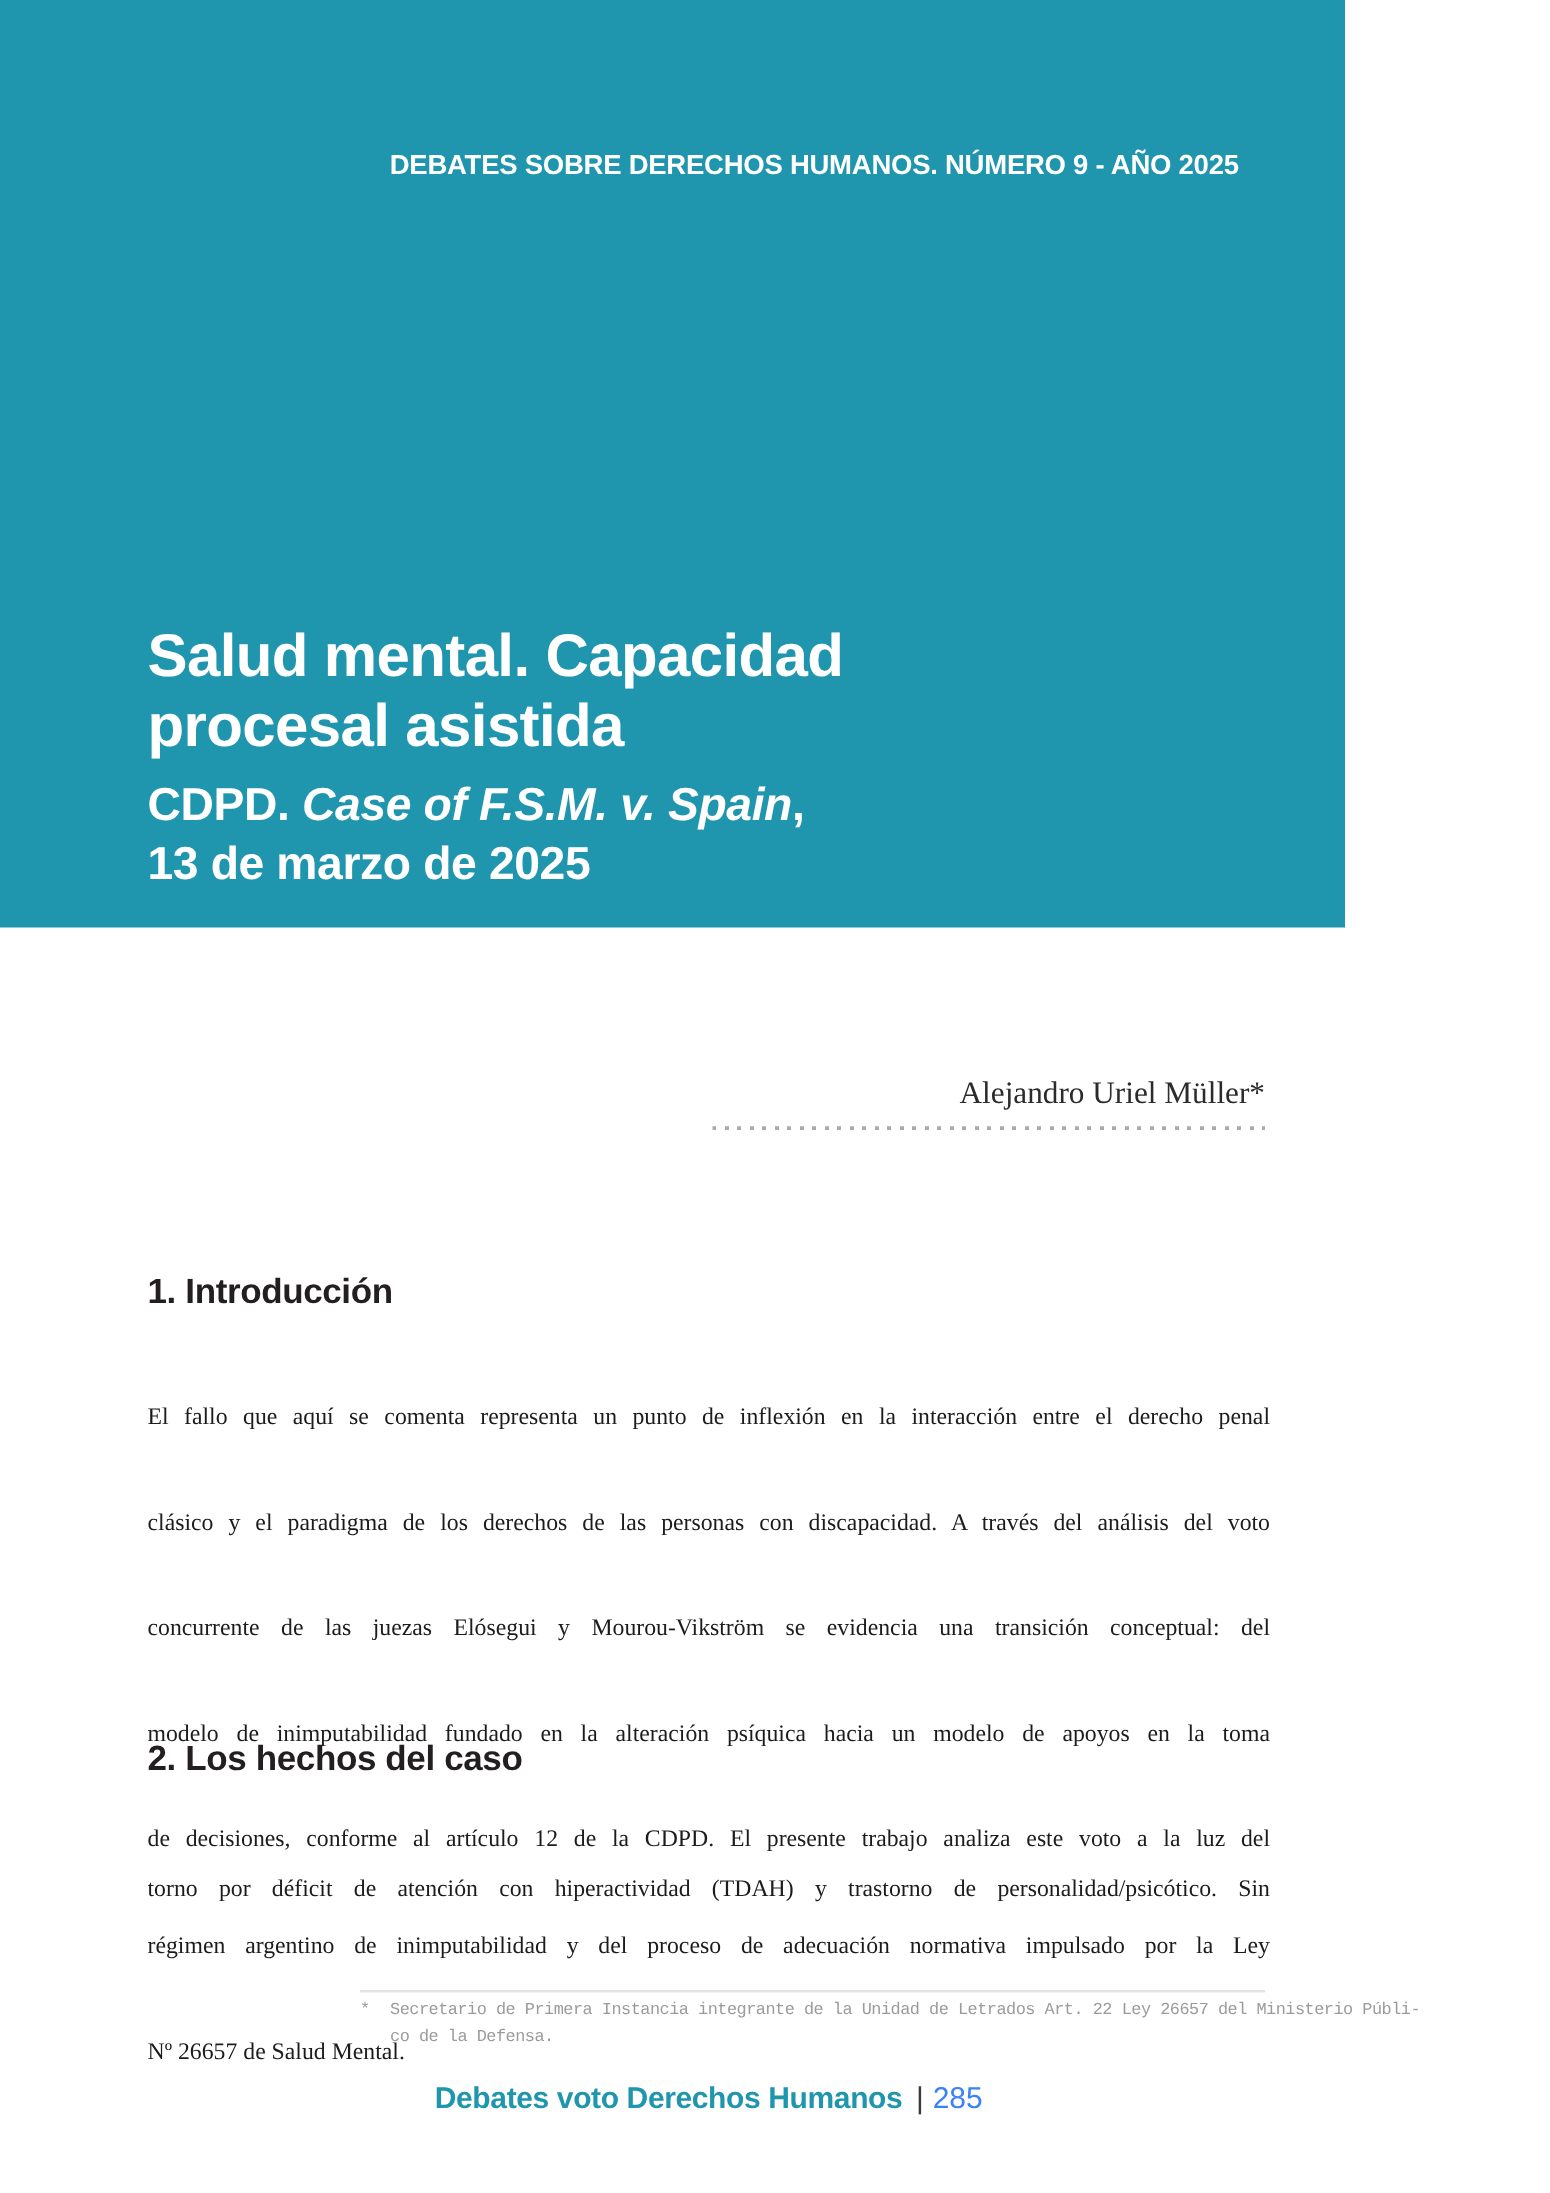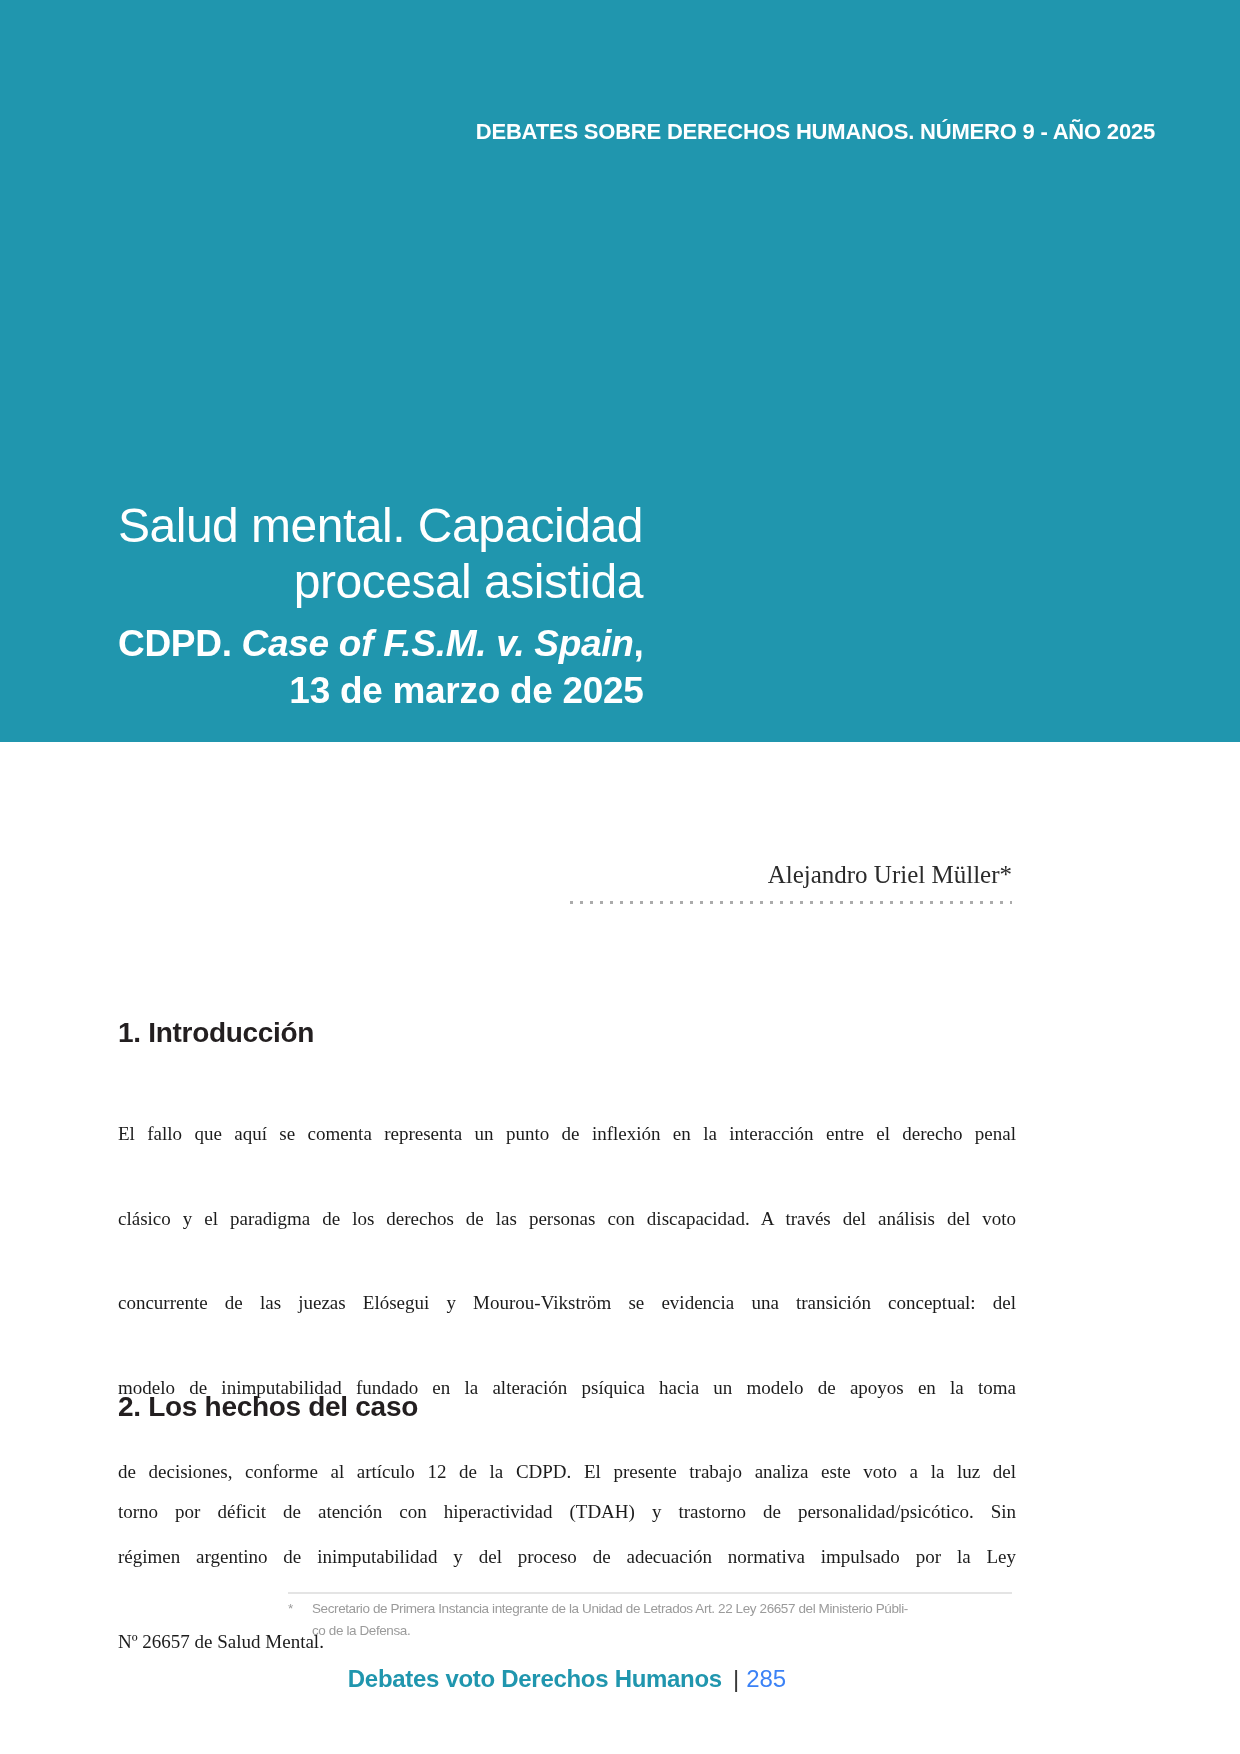--- a/index.html
+++ b/index.html
@@ -1,32 +1,31 @@
 <!DOCTYPE html>
 <html lang="es" style="--teal: #2096ae; --ink: #231f20; --dots: #ababab; --rule: #e4e4e4; --footnote_gray: #9b9b9b;"><head>
 <meta charset="utf-8">
 <style>
   html,body { margin:0; padding:0; background:#ffffff; }
   .page {
     position:relative; width:1240px; height:1754px; background:#ffffff;
     overflow:hidden; font-family:"Liberation Sans", sans-serif;
   }
   .hero {
-    position:absolute; left:0; top:0; width:1240px; height:742px;
+    position:absolute; left:0; top:0; width:1076px; height:742px;
     background:var(--teal, #2096ae);
-    text-align:right;
   }
   .kicker {
     position:absolute; top:118px; right:85px; color:#ffffff;
     font-weight:bold; font-size:22px; line-height:28px; letter-spacing:-0.2px;
     white-space:nowrap;
   }
   .title {
     position:absolute; left:118px; top:498px; color:#ffffff;
-    font-weight:normal; font-size:48px; line-height:56px; letter-spacing:-0.5px;
+    font-weight:bold; font-size:48px; line-height:56px; letter-spacing:-0.5px;
   }
   .subtitle {
     position:absolute; left:118px; top:620px; color:#ffffff;
     font-weight:bold; font-size:37px; line-height:47px; letter-spacing:-0.3px;
   }
   .subtitle .it { font-style:italic; }
   .author {
     position:absolute; top:858px; right:228px;
     font-family:"Liberation Serif", serif; 
     font-size:25px; line-height:34px; color:#2b2b2b; white-space:nowrap;
@@ -53,21 +52,21 @@
     text-align:justify; text-align-last:justify;margin-top:48px;
   }
   .bline.last { text-align-last:left; }
   .fnrule {
     position:absolute; left:288px; top:1592px; width:724px; height:2px;
     background:var(--rule,#e4e4e4);
   }
   .footnote {
     position:absolute; left:288px; top:1598px; width:730px;
     color:var(--footnote_gray,#9b9b9b); font-size:13.5px; letter-spacing:-0.4px;
-    line-height:22px; white-space:nowrap;
+    line-height:22px; white-space:nowrap;font-family:Liberation Mono, monospace;
   }
   .fn-mark { display:inline-block; width:24px; letter-spacing:0; }
   .fn-cont { padding-left:24px; }
   .footer {
     position:absolute; left:118px; top:1662px; width:898px;
     text-align:center; font-size:24px; line-height:34px; white-space:nowrap;
   }
   .footer .brand { color:var(--teal,#2096ae); font-weight:bold; letter-spacing:-0.3px; }
   .footer .sep  { color:#3a3a3a; font-weight:normal; margin:0 7px 0 11px; }
   .footer .pn   { color:#3b82f6; }

